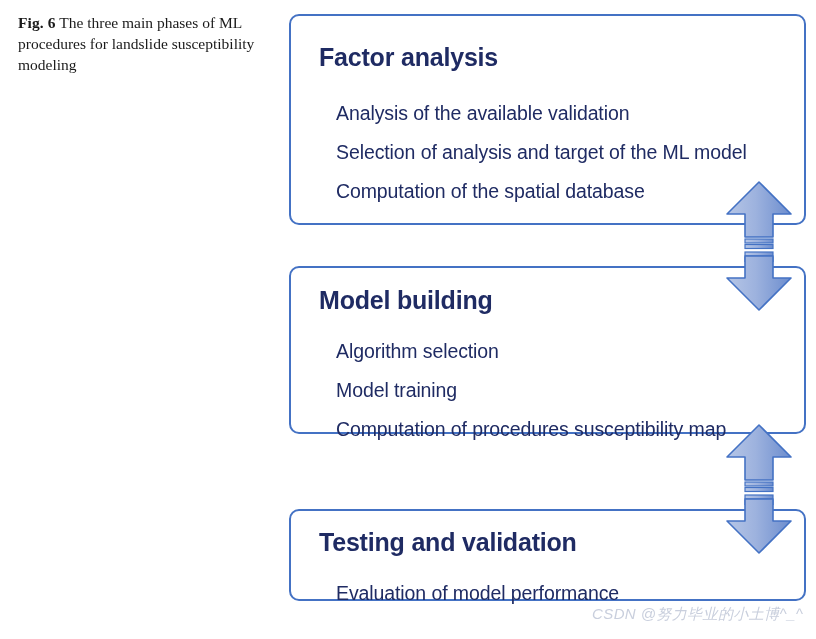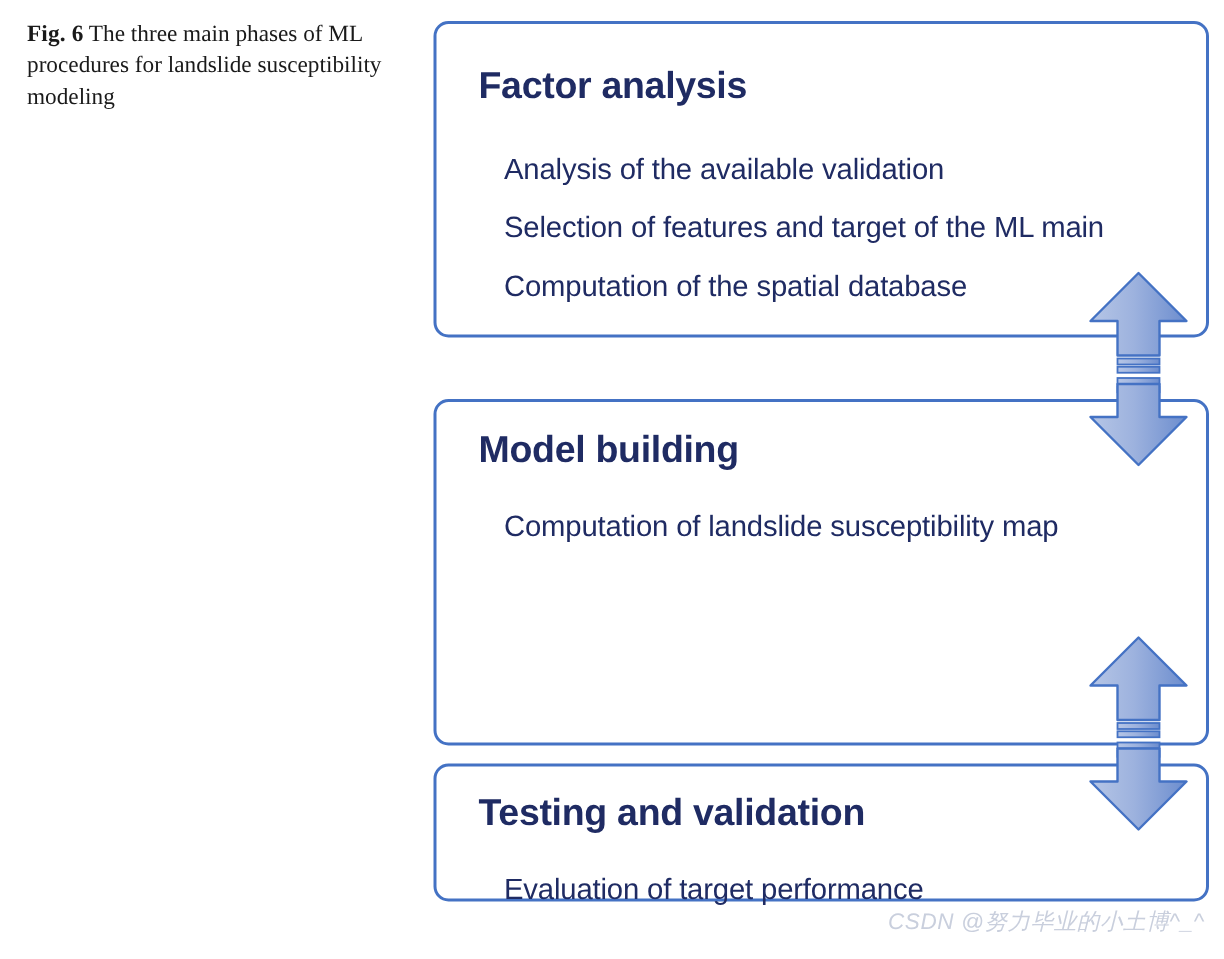--- a/index.html
+++ b/index.html
@@ -45,21 +45,21 @@
   }
 
   .phase-box {
     position: absolute;
     box-sizing: border-box;
     border: 2.2px solid #4472C4;
     border-radius: 10px;
     background: #ffffff;
   }
   #box-0 { left: 289px; top: 14px;  width: 517px; height: 211px; }
-  #box-1 { left: 289px; top: 266px; width: 517px; height: 231px; }
+  #box-1 { left: 289px; top: 266px; width: 517px; height: 168px; }
   #box-2 { left: 289px; top: 509px; width: 517px; height: 92px; }
 
   .phase-title {
     position: absolute;
     left: 28px;
     color: #1F2B63;
     font-size: 25px;
     font-weight: bold;
     letter-spacing: -0.2px;
     white-space: nowrap;
@@ -113,36 +113,38 @@
   <span class="fig-label">Fig. 6</span>
   <span class="fig-text">The three main phases of ML procedures for landslide susceptibility modeling</span>
 </div>
 
 <div id="diagram">
 
   <div class="phase-box" id="box-0">
     <div class="phase-title">Factor analysis</div>
     <div class="phase-items">
       <div class="phase-item">Analysis of the available validation</div>
-      <div class="phase-item">Selection of features and target of the ML main</div>
+      <div class="phase-item">Selection of analysis and target of the ML model</div>
       <div class="phase-item">Computation of the spatial database</div>
     </div>
   </div>
 
   <div class="phase-box" id="box-1">
     <div class="phase-title">Model building</div>
     <div class="phase-items">
-      <div class="phase-item">Computation of landslide susceptibility map</div>
+      <div class="phase-item">Algorithm selection</div>
+      <div class="phase-item">Model training</div>
+      <div class="phase-item">Computation of procedures susceptibility map</div>
     </div>
   </div>
 
   <div class="phase-box" id="box-2">
     <div class="phase-title">Testing and validation</div>
     <div class="phase-items">
-      <div class="phase-item">Evaluation of target performance</div>
+      <div class="phase-item">Evaluation of model performance</div>
     </div>
   </div>
 
   <svg class="double-arrow" id="arrow-0" viewBox="0 0 68 132">
     <defs>
       <linearGradient id="agrad0" x1="0" y1="0" x2="1" y2="0">
         <stop offset="0%" stop-color="#B6C6E6"></stop>
         <stop offset="45%" stop-color="#9DB2DE"></stop>
         <stop offset="100%" stop-color="#6C8DCE"></stop>
       </linearGradient>

